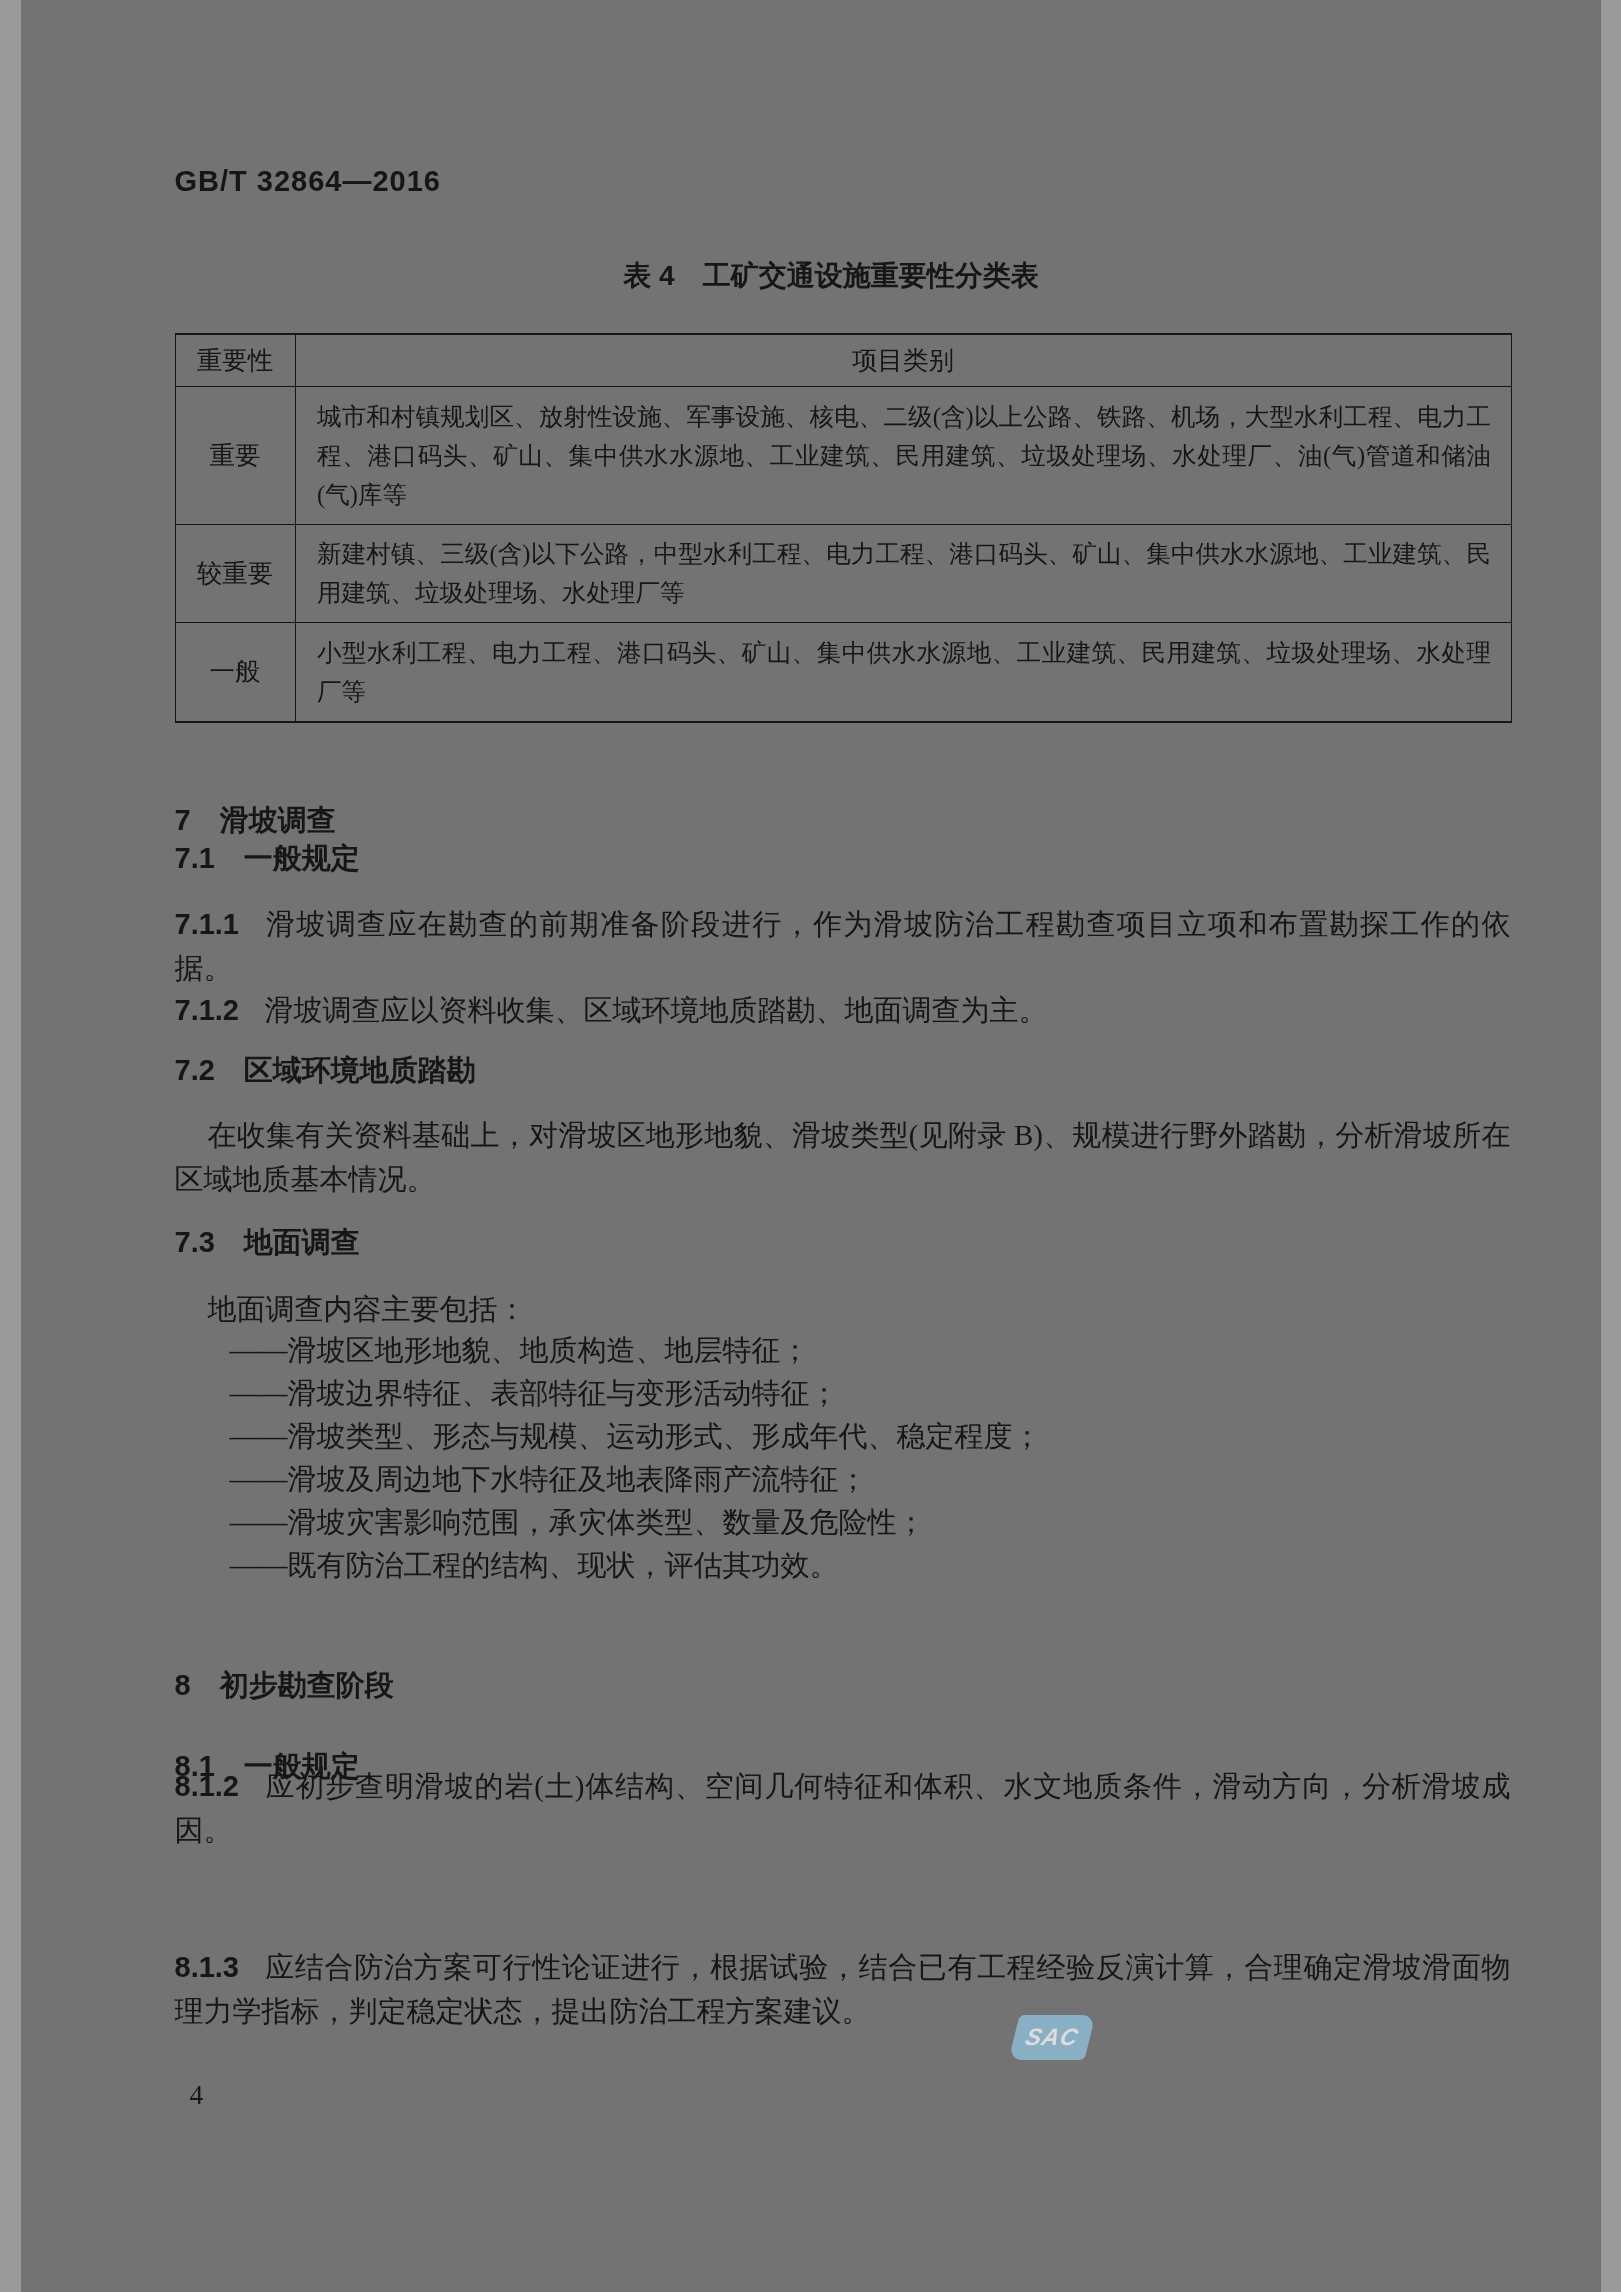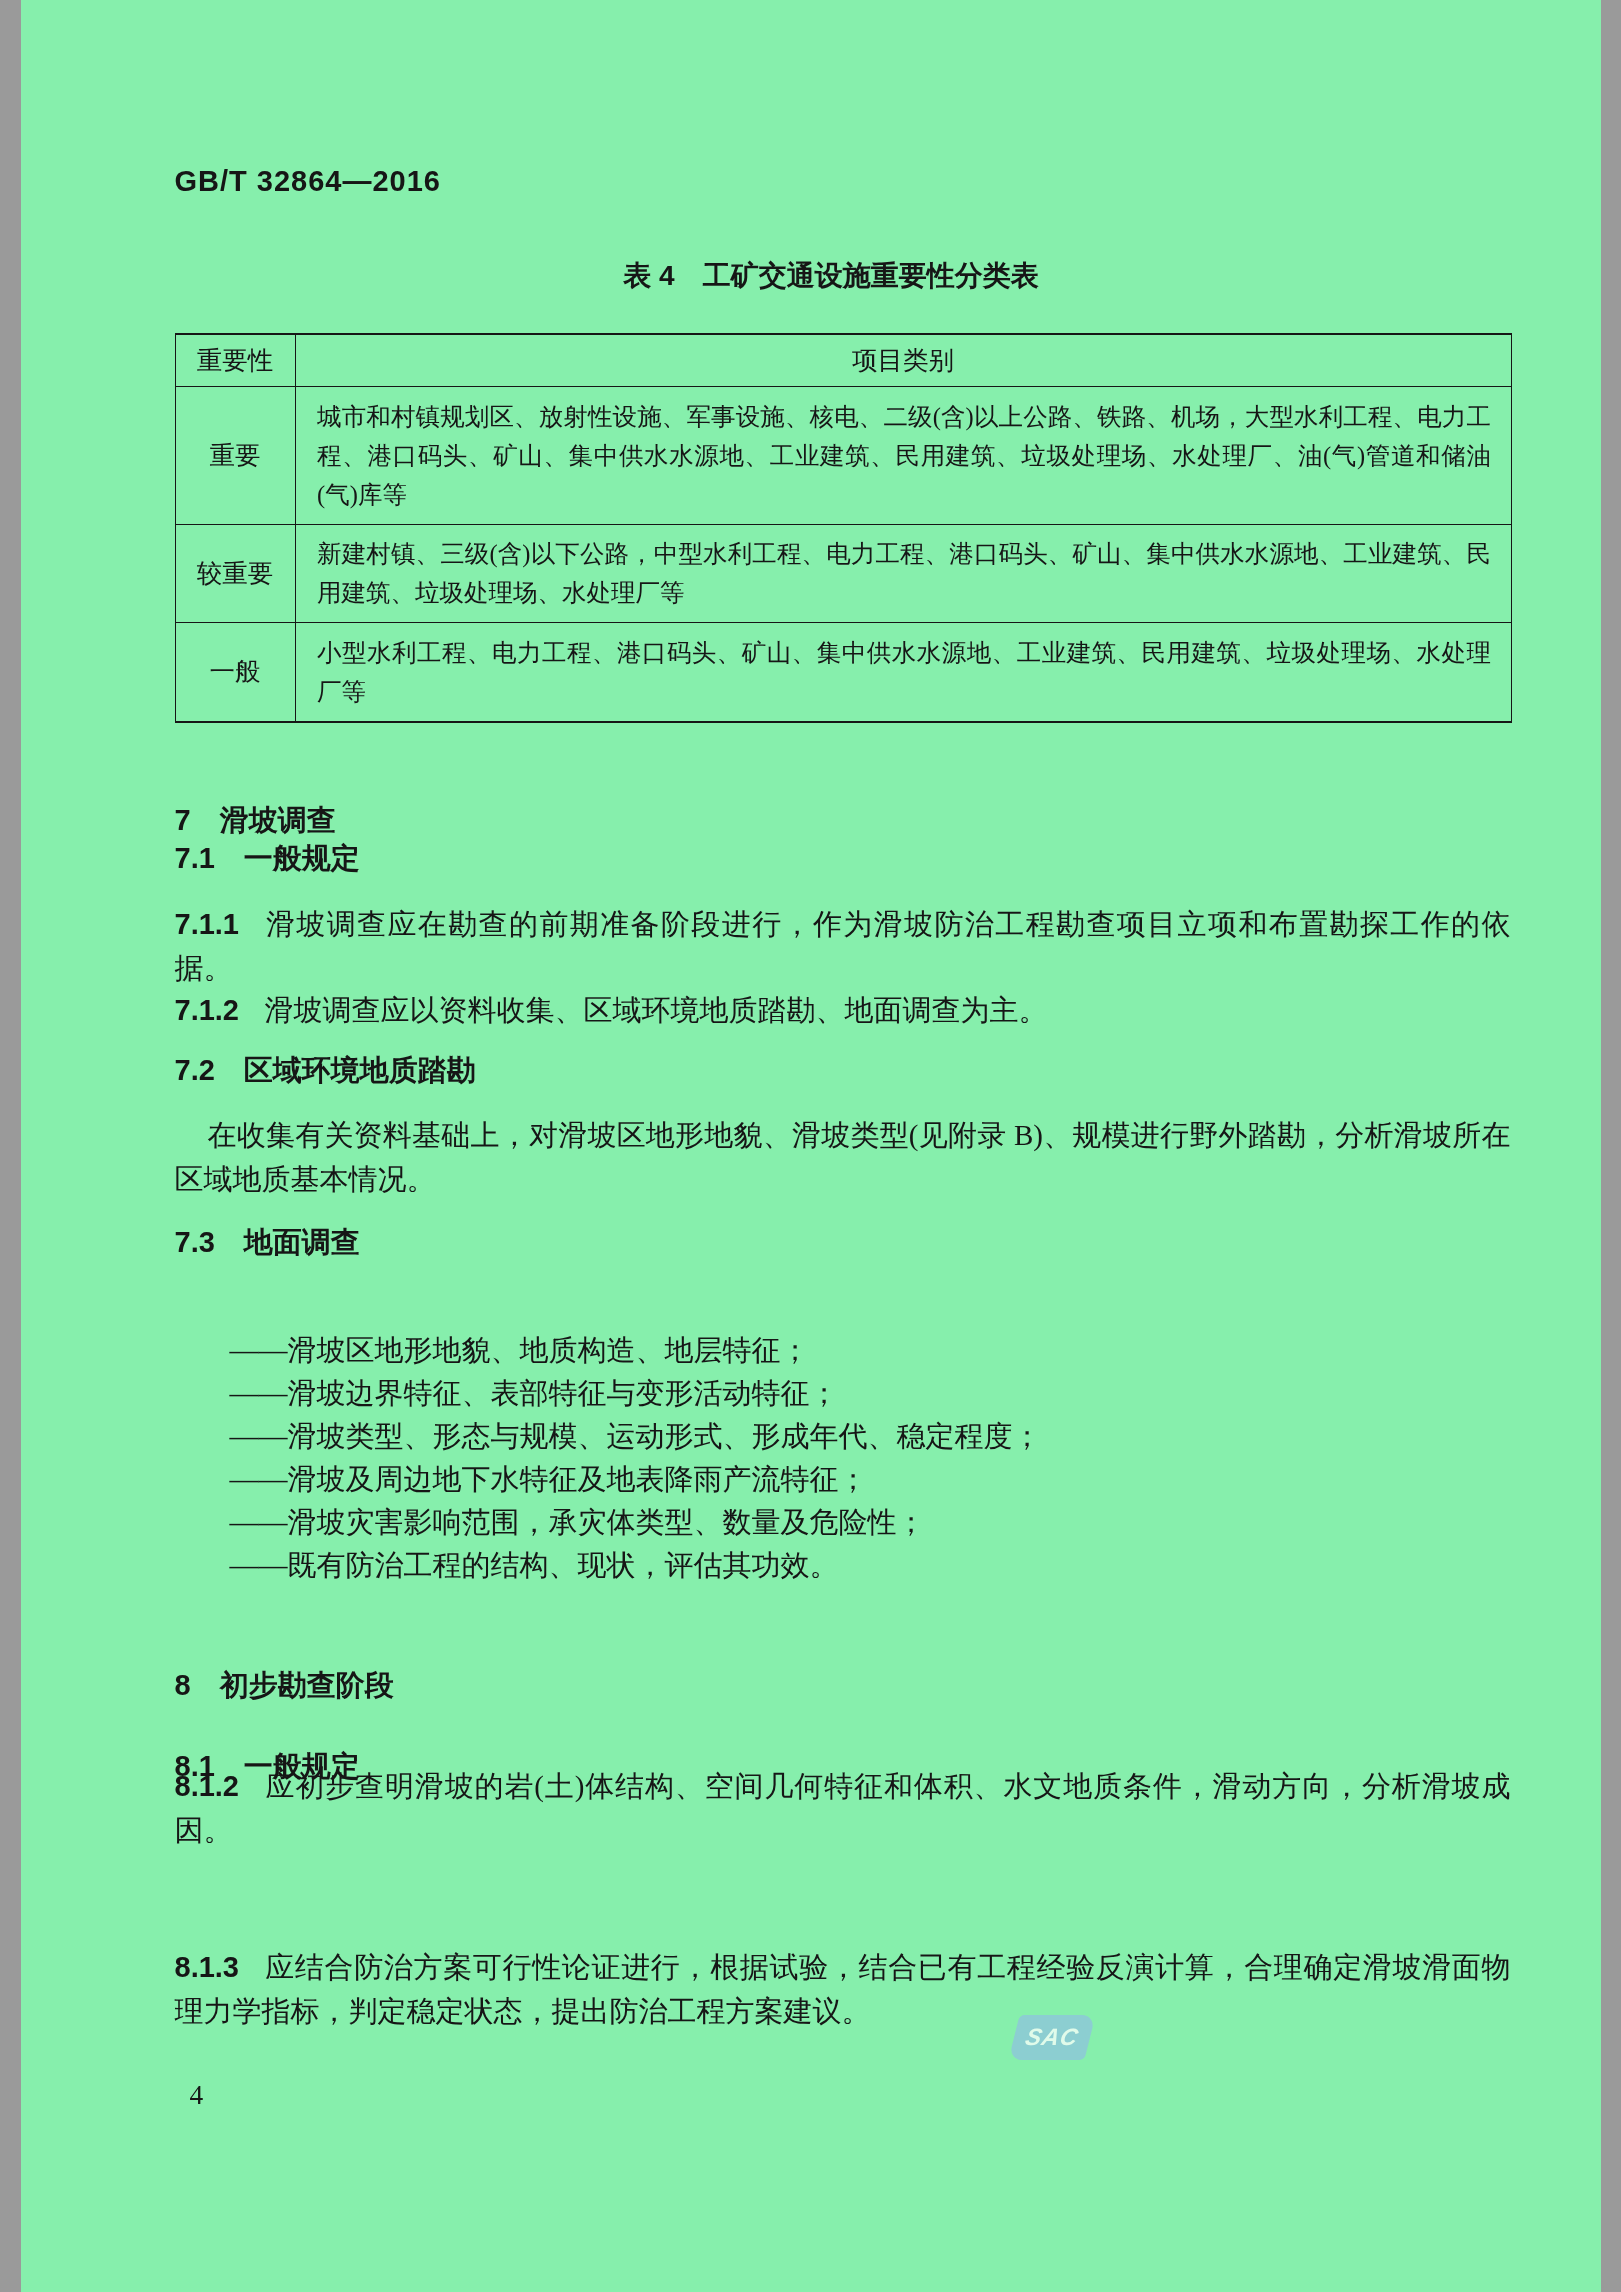--- a/index.html
+++ b/index.html
@@ -1,20 +1,20 @@
 <!DOCTYPE html>
 <html><head>
 <meta charset="utf-8">
 <style>
   html,body{margin:0;padding:0;background:#9a9a9a;}
   .page{
     position:relative;
     width:1580px;height:2293px;
     margin:0 auto;
-    background:#86efac;
+    background:#737373;
     font-family:"Liberation Serif","DejaVu Serif",serif;
     color:#161616;
     overflow:hidden;
   }
   .abs{position:absolute;}
 
   
   .doc-number{
     font-family:"Liberation Sans","DejaVu Sans",sans-serif;
     font-weight:bold;font-size:29px;letter-spacing:1px;
@@ -159,20 +159,21 @@
   <p class="abs para" style="top:988px;margin:0;">
     <span class="clause-num">7.1.2</span><span>滑坡调查应以资料收集、区域环境地质踏勘、地面调查为主。</span>
   </p>
 
   <div class="abs h-num" style="left:154px;top:1051px;">7.2　区域环境地质踏勘</div>
 
   <p class="abs para indent" style="top:1113px;margin:0;">在收集有关资料基础上，对滑坡区地形地貌、滑坡类型(见附录 B)、规模进行野外踏勘，分析滑坡所在区域地质基本情况。</p>
 
   <div class="abs h-num" style="left:154px;top:1223px;">7.3　地面调查</div>
 
+  <p class="abs para indent" style="top:1287px;margin:0;">地面调查内容主要包括：</p>
 
   <div class="abs dash-list" style="top:1329px;">
     <div class="li">——滑坡区地形地貌、地质构造、地层特征；</div>
     <div class="li">——滑坡边界特征、表部特征与变形活动特征；</div>
     <div class="li">——滑坡类型、形态与规模、运动形式、形成年代、稳定程度；</div>
     <div class="li">——滑坡及周边地下水特征及地表降雨产流特征；</div>
     <div class="li">——滑坡灾害影响范围，承灾体类型、数量及危险性；</div>
     <div class="li">——既有防治工程的结构、现状，评估其功效。</div>
   </div>
 

